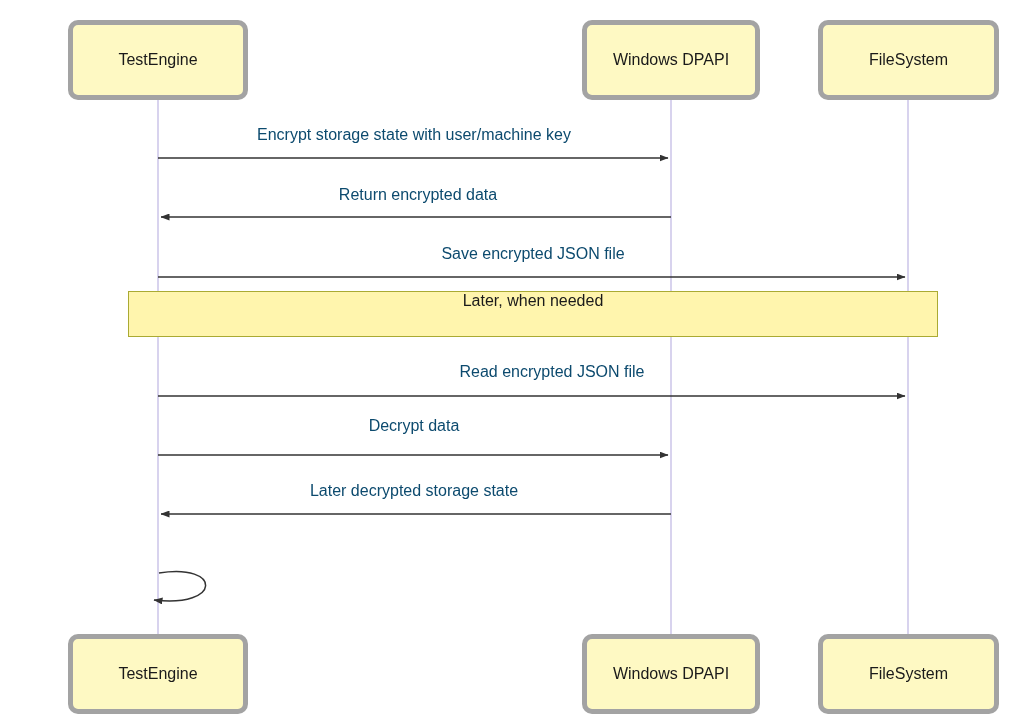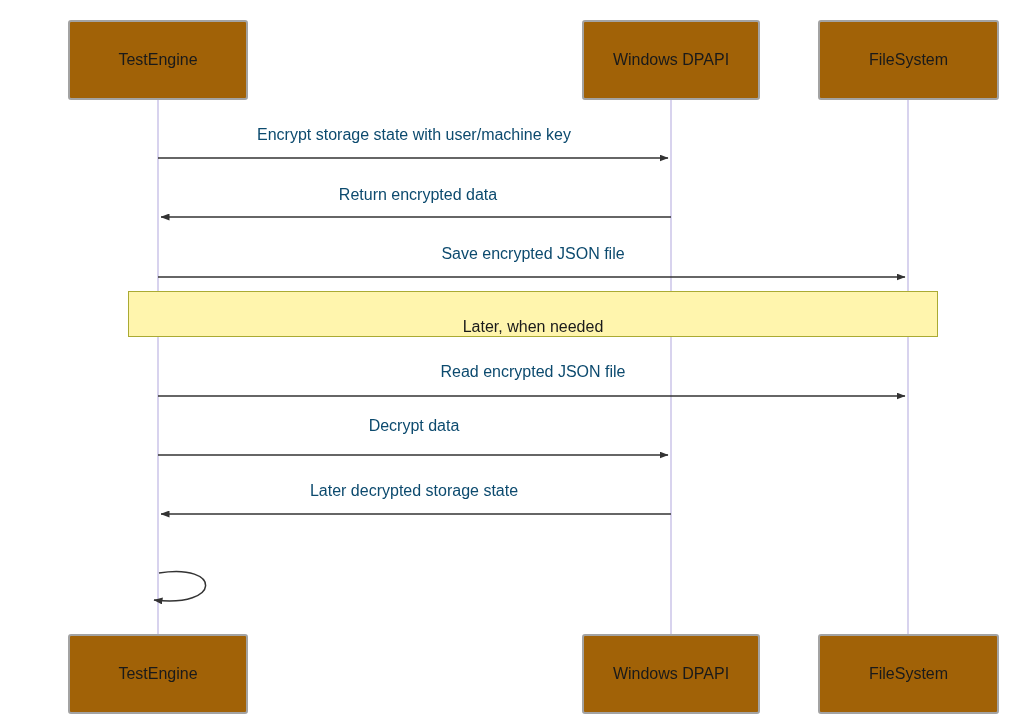--- a/index.html
+++ b/index.html
@@ -7,23 +7,23 @@
     position: relative;
     width: 1013px;
     height: 721px;
     background: #ffffff;
     font-family: "Liberation Sans", sans-serif;
     overflow: hidden;
   }
   .actor-box {
     position: absolute;
     box-sizing: border-box;
-    background: #a16207;
-    border: 2px solid #a3a3a3;
-    border-radius: 3px;
+    background: #fef9c3;
+    border: 5px solid #a3a3a3;
+    border-radius: 10px;
     display: flex;
     align-items: center;
     justify-content: center;
     font-size: 16px;
     color: #1a1a1a;
     height: 80px;
     z-index: 3;
   }
   .actor-top-0    { left: 68px;  top: 20px;  width: 180px; }
   .actor-top-1    { left: 582px; top: 20px;  width: 178px; }
@@ -53,36 +53,36 @@
     position: absolute;
     transform: translateX(-50%);
     white-space: nowrap;
     font-size: 16px;
     color: #0c4a6e;
     z-index: 2;
   }
   .msg-label-0 { left: 414px; top: 126px; }
   .msg-label-1 { left: 418px; top: 186px; }
   .msg-label-2 { left: 533px; top: 245px; text-align: center; }
-  .msg-label-3 { left: 533px; top: 363px; }
+  .msg-label-3 { left: 552px; top: 363px; }
   .msg-label-4 { left: 414px; top: 417px; }
   .msg-label-5 { left: 414px; top: 482px; }
   .msg-label-6 {
     left: 2px; top: 541px;
     transform: none;
   }
   .note-band {
     position: absolute;
     left: 128px; top: 291px;
     width: 810px; height: 46px;
     box-sizing: border-box;
     background: #FFF5AD;
     border: 1px solid #AAAA33;
     display: flex;
-    align-items: flex-end;
+    align-items: flex-start;
     justify-content: center;
     font-size: 16px;
     color: #1a1a1a;
     z-index: 1;
   }
 </style>
 </head>
 <body>
 
 <div class="canvas">

